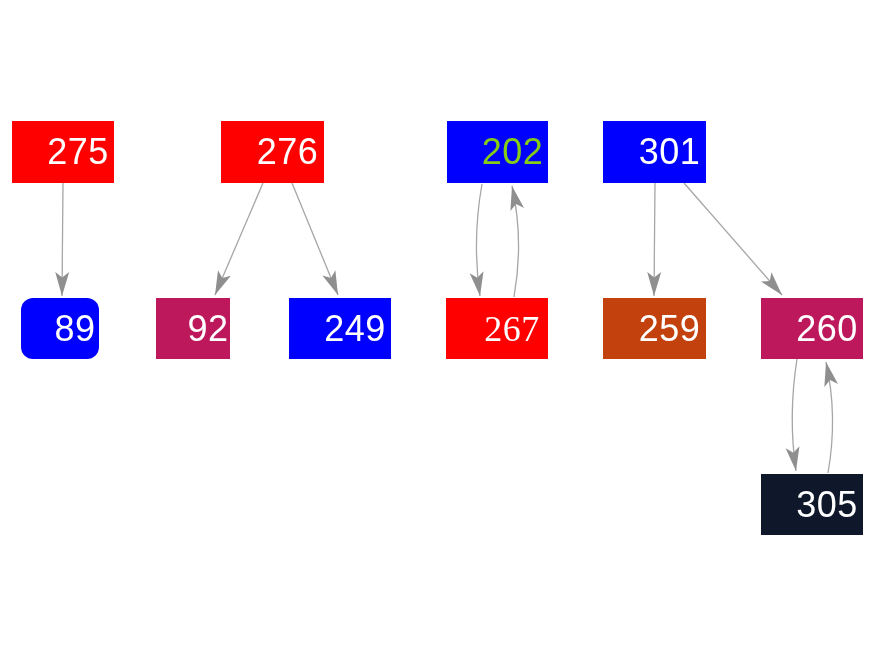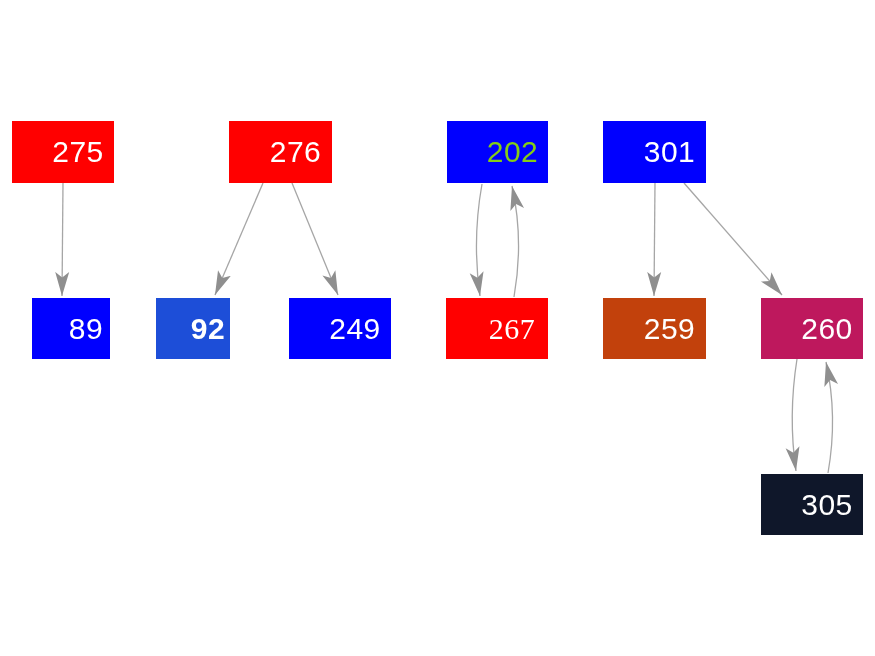--- a/index.html
+++ b/index.html
@@ -27,21 +27,21 @@
     stroke-width: 1.3px;
   }
   .node {
     position: absolute;
     display: flex;
     align-items: center;
     justify-content: center;
     box-sizing: border-box;
   }
   .node .label {
-    font-size: 30px;
+    font-size: 36px;
     line-height: 1;
     letter-spacing: 0.5px;
     user-select: none;
     margin-left: 30px;
   }
 </style>
 </head>
 <body>
 
 <div class="canvas" style="background: rgb(255, 255, 255);">
@@ -60,33 +60,33 @@
         <path class="edge" d="M655,183 L654,296" stroke="#a6a6a6" marker-end="url(#arrowhead)"></path>
         <path class="edge" d="M684,183 L782,295" stroke="#a6a6a6" marker-end="url(#arrowhead)"></path>
         <path class="edge" d="M797,359 Q788,416 796,471" stroke="#a6a6a6" marker-end="url(#arrowhead)"></path>
         <path class="edge" d="M828,473 Q838,416 826,362" stroke="#a6a6a6" marker-end="url(#arrowhead)"></path>
       </g>
   </svg>
   <div id="node-layer">
       <div class="node" style="left: 12px; top: 121px; width: 102px; height: 62px; background: rgb(255, 0, 0);">
         <span class="label" style="color: rgb(255, 255, 255);">275</span>
       </div>
-      <div class="node" style="left: 229px; top: 121px; width: 103px; height: 62px; background: rgb(255, 0, 0);">
+      <div class="node" style="left: 221px; top: 121px; width: 103px; height: 62px; background: rgb(255, 0, 0);">
         <span class="label" style="color: rgb(255, 255, 255);">276</span>
       </div>
       <div class="node" style="left: 447px; top: 121px; width: 101px; height: 62px; background: rgb(0, 0, 255);">
         <span class="label" style="color: #84cc16;">202</span>
       </div>
       <div class="node" style="left: 603px; top: 121px; width: 103px; height: 62px; background: rgb(0, 0, 255);">
         <span class="label" style="color: #ffffff;">301</span>
       </div>
-      <div class="node" style="left: 32px; top: 298px; width: 78px; height: 61px; background: rgb(0, 0, 255);">
+      <div class="node" style="left: 21px; top: 298px; width: 78px; height: 61px; background: rgb(0, 0, 255); border-radius: 12px;">
         <span class="label" style="color: rgb(255, 255, 255);">89</span>
       </div>
-      <div class="node" style="left: 156px; top: 298px; width: 74px; height: 61px; background: #1d4ed8; font-weight: bold;">
+      <div class="node" style="left: 156px; top: 298px; width: 74px; height: 61px; background: #be185d;">
         <span class="label" style="color: rgb(255, 255, 255);">92</span>
       </div>
       <div class="node" style="left: 289px; top: 298px; width: 102px; height: 61px; background: rgb(0, 0, 255);">
         <span class="label" style="color: rgb(255, 255, 255);">249</span>
       </div>
       <div class="node" style="left: 446px; top: 298px; width: 102px; height: 61px; background: rgb(255, 0, 0);">
         <span class="label" style="color: rgb(255, 255, 255); font-family: Liberation Serif, serif;">267</span>
       </div>
       <div class="node" style="left: 603px; top: 298px; width: 103px; height: 61px; background: #c2410c;">
         <span class="label" style="color: rgb(255, 255, 255);">259</span>

